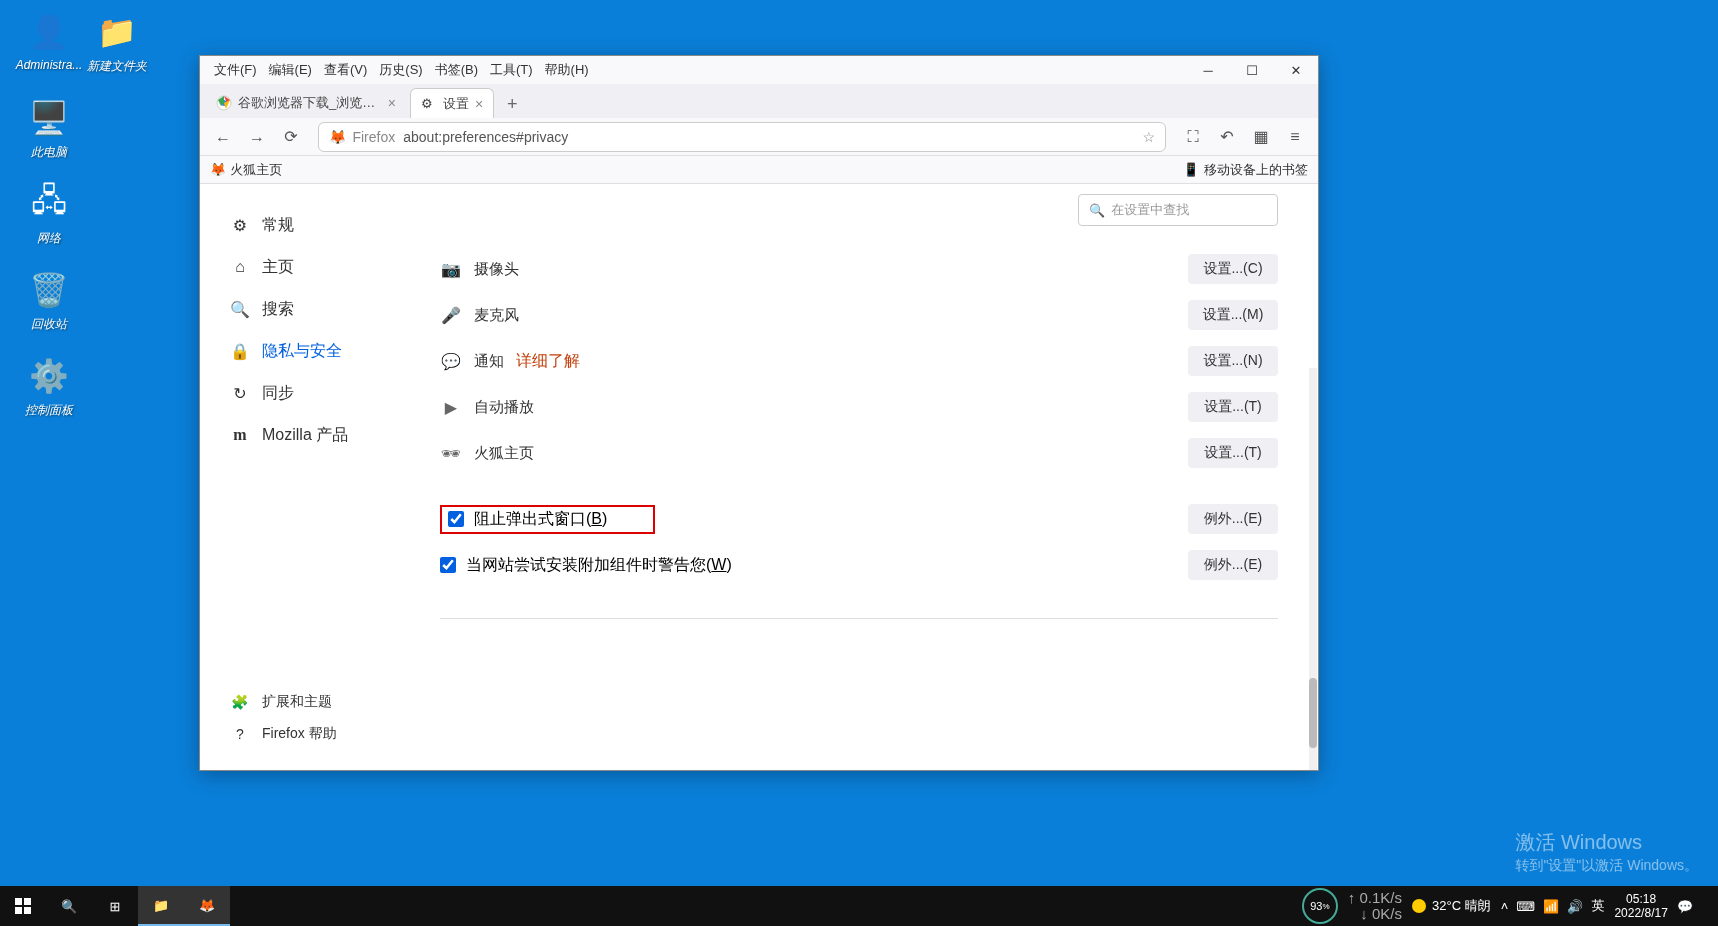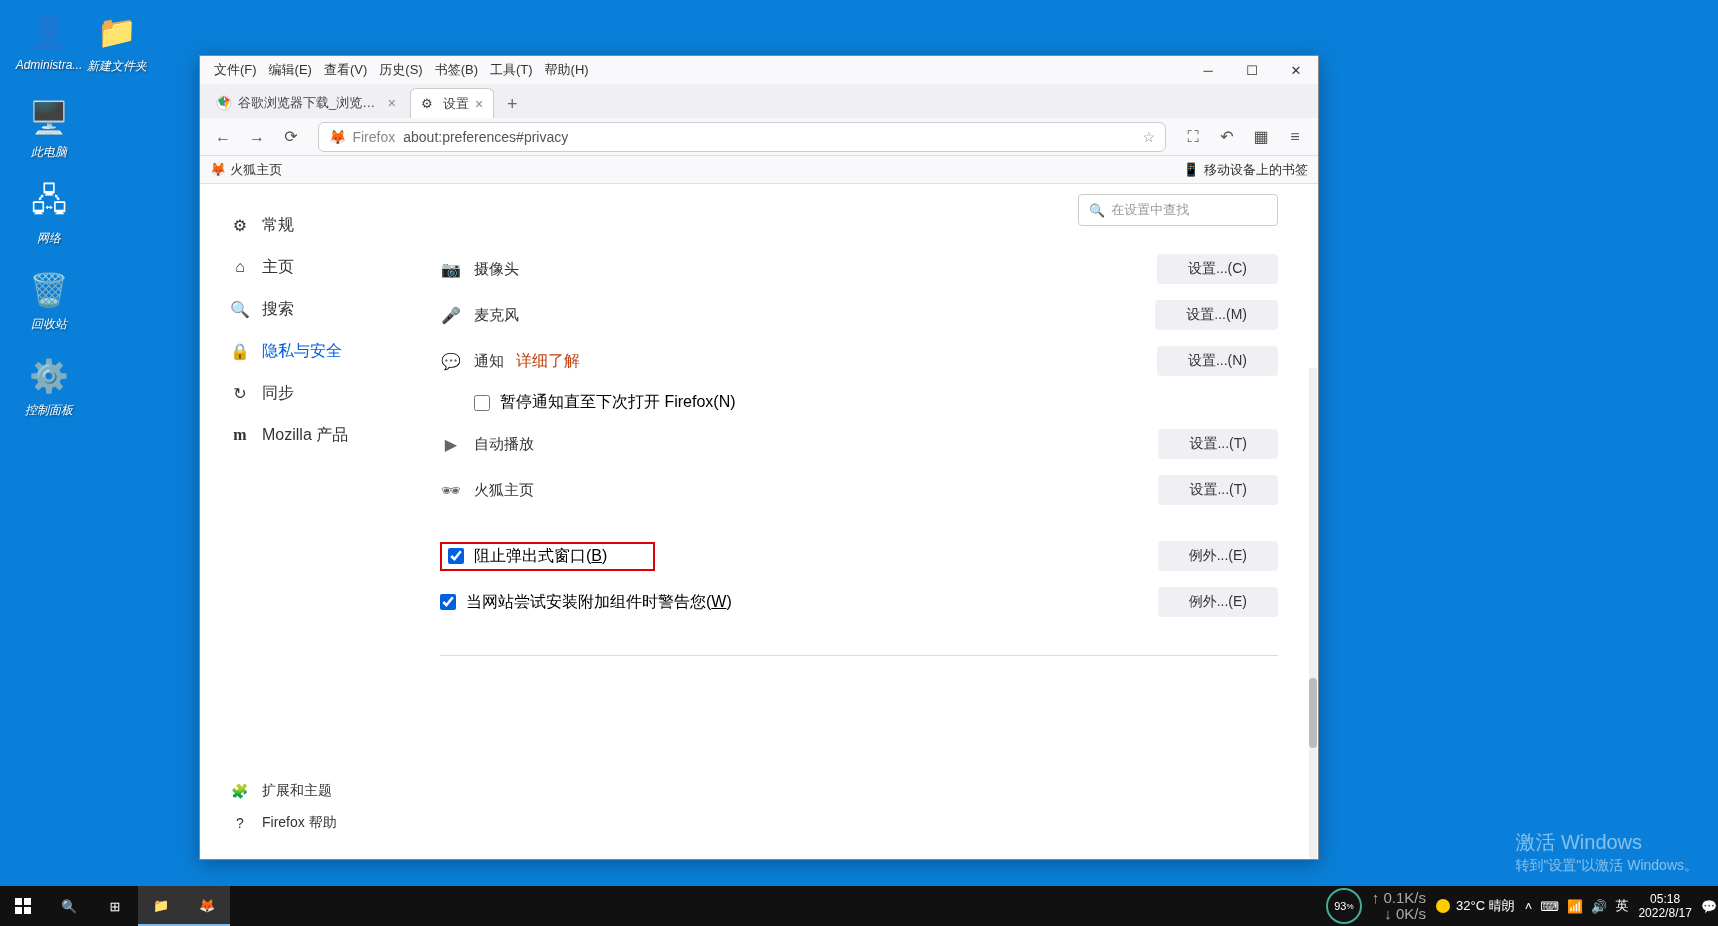--- a/index.html
+++ b/index.html
@@ -4,21 +4,21 @@
 <style>
 * { margin: 0; padding: 0; box-sizing: border-box; font-family: "Microsoft YaHei", sans-serif; }
 body { width: 1718px; height: 926px; background: #0a7fd9; overflow: hidden; position: relative; }
 
 
 .desktop-icon { position: absolute; width: 70px; text-align: center; color: #fff; font-size: 12px; cursor: pointer; }
 .desktop-icon .icon-img { width: 44px; height: 44px; margin: 0 auto 4px; display: flex; align-items: center; justify-content: center; font-size: 32px; }
 .desktop-icon .label { text-shadow: 1px 1px 2px rgba(0,0,0,0.5); white-space: nowrap; overflow: hidden; text-overflow: ellipsis; font-style: italic; }
 
 
-.firefox-window { position: absolute; left: 199px; top: 55px; width: 1120px; height: 805px; background: #fff; border: 1px solid #888; box-shadow: 0 4px 20px rgba(0,0,0,0.3); display: flex; flex-direction: column; }
+.firefox-window { position: absolute; left: 199px; top: 55px; width: 1120px; height: 716px; background: #fff; border: 1px solid #888; box-shadow: 0 4px 20px rgba(0,0,0,0.3); display: flex; flex-direction: column; }
 .menu-bar { height: 28px; display: flex; align-items: center; padding: 0 8px; background: #f9f9fb; font-size: 13px; color: #333; position: relative; }
 .menu-bar .menu-item { padding: 2px 6px; cursor: pointer; }
 .window-controls { position: absolute; right: 0; top: 0; display: flex; }
 .window-controls .wc { width: 44px; height: 28px; display: flex; align-items: center; justify-content: center; cursor: pointer; color: #333; }
 
 .tab-bar { height: 34px; display: flex; align-items: flex-end; background: #f0f0f4; padding-left: 6px; }
 .tab { height: 30px; display: flex; align-items: center; padding: 0 10px; background: #f0f0f4; border-radius: 6px 6px 0 0; margin-right: 4px; font-size: 13px; color: #444; max-width: 200px; cursor: pointer; }
 .tab.active { background: #fff; border: 1px solid #ccc; border-bottom: none; }
 .tab .favicon { width: 16px; height: 16px; margin-right: 6px; flex-shrink: 0; }
 .tab .tab-title { white-space: nowrap; overflow: hidden; text-overflow: ellipsis; flex: 1; }
@@ -40,35 +40,35 @@
 .sidebar-item .sicon { width: 20px; display: flex; justify-content: center; }
 .sidebar-bottom { position: absolute; bottom: 20px; left: 30px; }
 .sidebar-bottom .sidebar-item { font-size: 14px; height: 32px; }
 
 .main-content { flex: 1; padding: 10px 40px 20px 10px; overflow-y: auto; position: relative; }
 .search-settings { width: 200px; height: 32px; border: 1px solid #ccc; border-radius: 4px; padding: 0 10px; display: flex; align-items: center; gap: 6px; color: #999; font-size: 13px; margin-left: auto; margin-bottom: 20px; }
 .setting-row { display: flex; align-items: center; padding: 8px 0; }
 .setting-row .picon { width: 22px; margin-right: 12px; color: #666; display: flex; justify-content: center; }
 .setting-row .plabel { font-size: 15px; color: #333; }
 .setting-row .link { color: #c2410c; margin-left: 12px; cursor: pointer; font-family: Liberation Serif, serif; }
-.setting-row .action-btn { margin-left: auto; padding: 6px 31px; background: #f0f0f4; border: none; border-radius: 4px; font-size: 14px; cursor: pointer; color: #333; min-width: 90px; text-align: center; }
+.setting-row .action-btn { margin-left: auto; padding: 6px 14px; background: #f0f0f4; border: none; border-radius: 4px; font-size: 14px; cursor: pointer; color: #333; min-width: 90px; text-align: center; }
 .checkbox-row { display: flex; align-items: center; padding: 8px 0 8px 34px; }
 .checkbox-row input[type="checkbox"] { width: 16px; height: 16px; margin-right: 10px; accent-color: #0060df; }
 .highlight-box { border: 2px solid #d00; padding: 2px 6px; display: inline-flex; align-items: center; }
 .underline { text-decoration: underline; }
 .section-divider { border-top: 1px solid #ddd; margin: 30px 0 20px 0; }
 .section-title { font-size: 22px; color: #333; margin-bottom: 14px; }
 .scrollbar-track { position: absolute; right: 1px; top: 184px; width: 8px; height: 520px; background: #f0f0f0; }
 .scrollbar-thumb { position: absolute; width: 8px; height: 70px; top: 310px; background: #bbb; border-radius: 4px; }
 
 
 .taskbar { position: absolute; bottom: 0; left: 0; right: 0; height: 40px; background: #111; display: flex; align-items: center; color: #fff; font-size: 13px; }
 .tb-item { width: 46px; height: 40px; display: flex; align-items: center; justify-content: center; cursor: pointer; }
 .tb-item.active { border-bottom: 2px solid #76b9ed; background: #333; }
-.tb-right { margin-left: auto; display: flex; align-items: center; gap: 10px; padding-right: 0; }
+.tb-right { margin-left: auto; display: flex; align-items: center; gap: 10px; padding-right: 24px; }
 .tb-circle { width: 36px; height: 36px; border: 2px solid #4a9; border-radius: 50%; display: flex; align-items: center; justify-content: center; font-size: 11px; color: #fff; }
 .tb-net { display: flex; flex-direction: column; font-size: 15px; line-height: 1.1; color: #aaa; align-items: flex-end; }
 .tb-time { display: flex; flex-direction: column; font-size: 12px; text-align: center; line-height: 1.2; }
 .tb-tray { display: flex; align-items: center; gap: 8px; font-size: 13px; }
 .weather { display: flex; align-items: center; gap: 6px; text-align: right; }
 .weather-icon { width: 14px; height: 14px; background: #fc0; border-radius: 50%; }
 
 
 .watermark { position: absolute; right: 20px; bottom: 50px; color: rgba(255,255,255,0.5); font-size: 14px; text-align: left; line-height: 1.4; }
 .watermark .w1 { font-size: 20px; }
@@ -219,24 +219,20 @@
         <span class="picon">🎤</span>
         <span class="plabel">麦克风</span>
         <button class="action-btn"><span>设置...(M)</span></button>
       </div>
       <div class="setting-row">
         <span class="picon">💬</span>
         <span class="plabel">通知</span>
         <span class="link">详细了解</span>
         <button class="action-btn"><span>设置...(N)</span></button>
       </div>
-      <div class="checkbox-row">
-        <input type="checkbox" style="">
-        <span>暂停通知直至下次打开 Firefox(N)</span>
-      </div>
       <div class="setting-row">
         <span class="picon">▶</span>
         <span class="plabel">自动播放</span>
         <button class="action-btn"><span>设置...(T)</span></button>
       </div>
       <div class="setting-row">
         <span class="picon">🕶</span>
         <span class="plabel">火狐主页</span>
         <button class="action-btn"><span>设置...(T)</span></button>
       </div>

